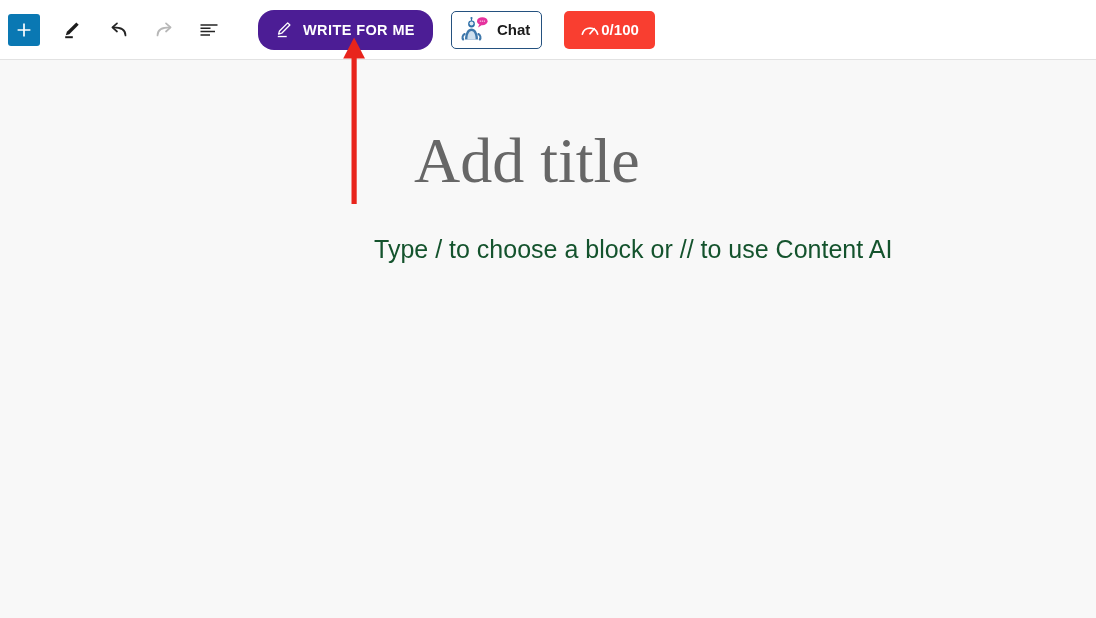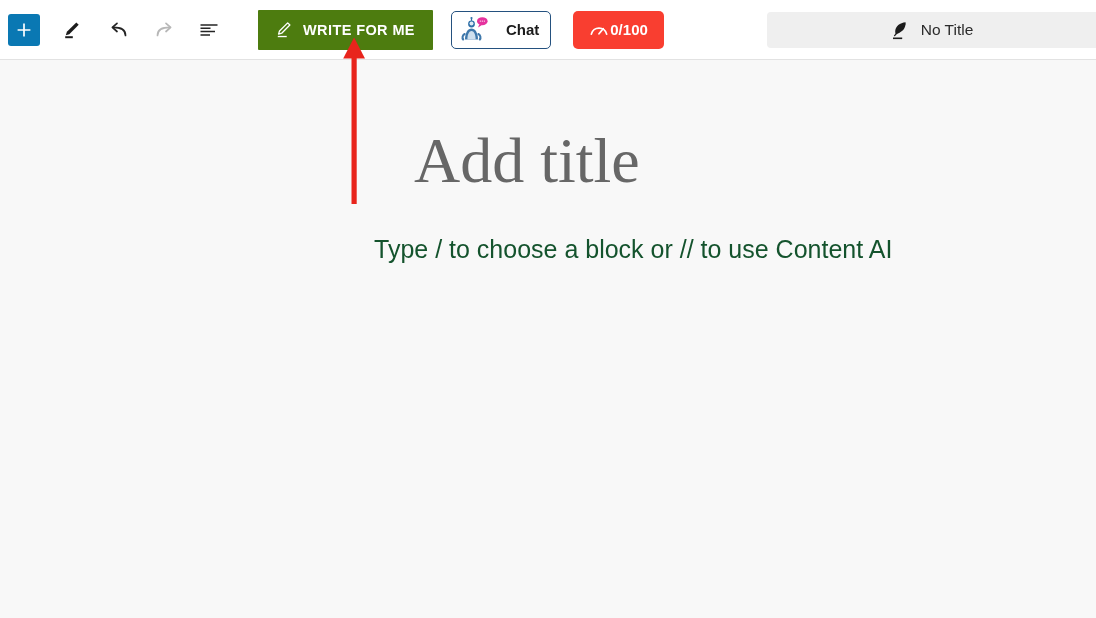--- a/index.html
+++ b/index.html
@@ -56,23 +56,23 @@
   .icon-btn svg { display: block; }
   .icon-btn.gap-pen { margin-left: 12px; }
   .icon-btn.gap-undo { margin-left: 10px; }
   .icon-btn.gap-redo { margin-left: 7px; }
   .icon-btn.gap-list { margin-left: 7px; }
 
   
   .write-btn {
     margin-left: 30px;
     height: 40px;
-    background: #4d7c0f;
-    border: none;
-    border-radius: 1px;
+    background: #4c1d95;
+    border: none;
+    border-radius: 16px;
     color: #ffffff;
     display: flex;
     align-items: center;
     gap: 10px;
     padding: 0 18px 0 16px;
     cursor: pointer;
     font-size: 14.5px;
     font-weight: bold;
     letter-spacing: 0.4px;
   }
@@ -81,21 +81,21 @@
   
   .chat-btn {
     margin-left: 18px;
     height: 38px;
     min-width: 88px;
     background: #ffffff;
     border: 1.6px solid #24517f;
     border-radius: 5px;
     display: flex;
     align-items: center;
-    gap: 14px;
+    gap: 5px;
     padding: 0 11px 0 6px;
     cursor: pointer;
     font-size: 15px;
     font-weight: bold;
     color: #1b1b1b;
   }
   .chat-btn svg { display: block; flex: none; }
 
   
   .score-btn {
@@ -268,30 +268,20 @@
         <svg width="20" height="18" viewBox="0 0 22 18">
           <path d="M2.6 13.6 A8.6 8.6 0 0 1 19.4 13.6" stroke="#ffffff" stroke-width="1.9" fill="none" stroke-linecap="round"></path>
           <path d="M11.0 13.2 L15.6 7.6" stroke="#ffffff" stroke-width="1.9" fill="none" stroke-linecap="round"></path>
         </svg>
       </span>
       <span>0/100</span>
     </button>
 
   </div>
 
-  <div class="doc-title">
-    <span>
-      <svg width="20" height="22" viewBox="0 0 20 22">
-        <path d="M15.6 3.2 C10.0 3.6 5.2 7.2 5.2 12.6 C5.2 14.2 5.8 15.4 5.8 15.4 C5.8 15.4 12.0 13.6 14.2 9.6 C15.8 6.8 15.6 3.2 15.6 3.2 Z" fill="#1c1c1c"></path>
-        <path d="M14.8 5.0 L4.6 16.6" stroke="#1c1c1c" stroke-width="1.3" stroke-linecap="round"></path>
-        <path d="M3.0 19.3 h9.2" stroke="#1c1c1c" stroke-width="1.6" stroke-linecap="butt"></path>
-      </svg>
-    </span>
-    <span class="doc-title-text">No Title</span>
-  </div>
 
 </div>
 
 <div class="canvas">
 
   <div class="doc-heading">Add title</div>
 
   <div class="doc-placeholder">Type / to choose a block or // to use Content AI</div>
 
 </div>

